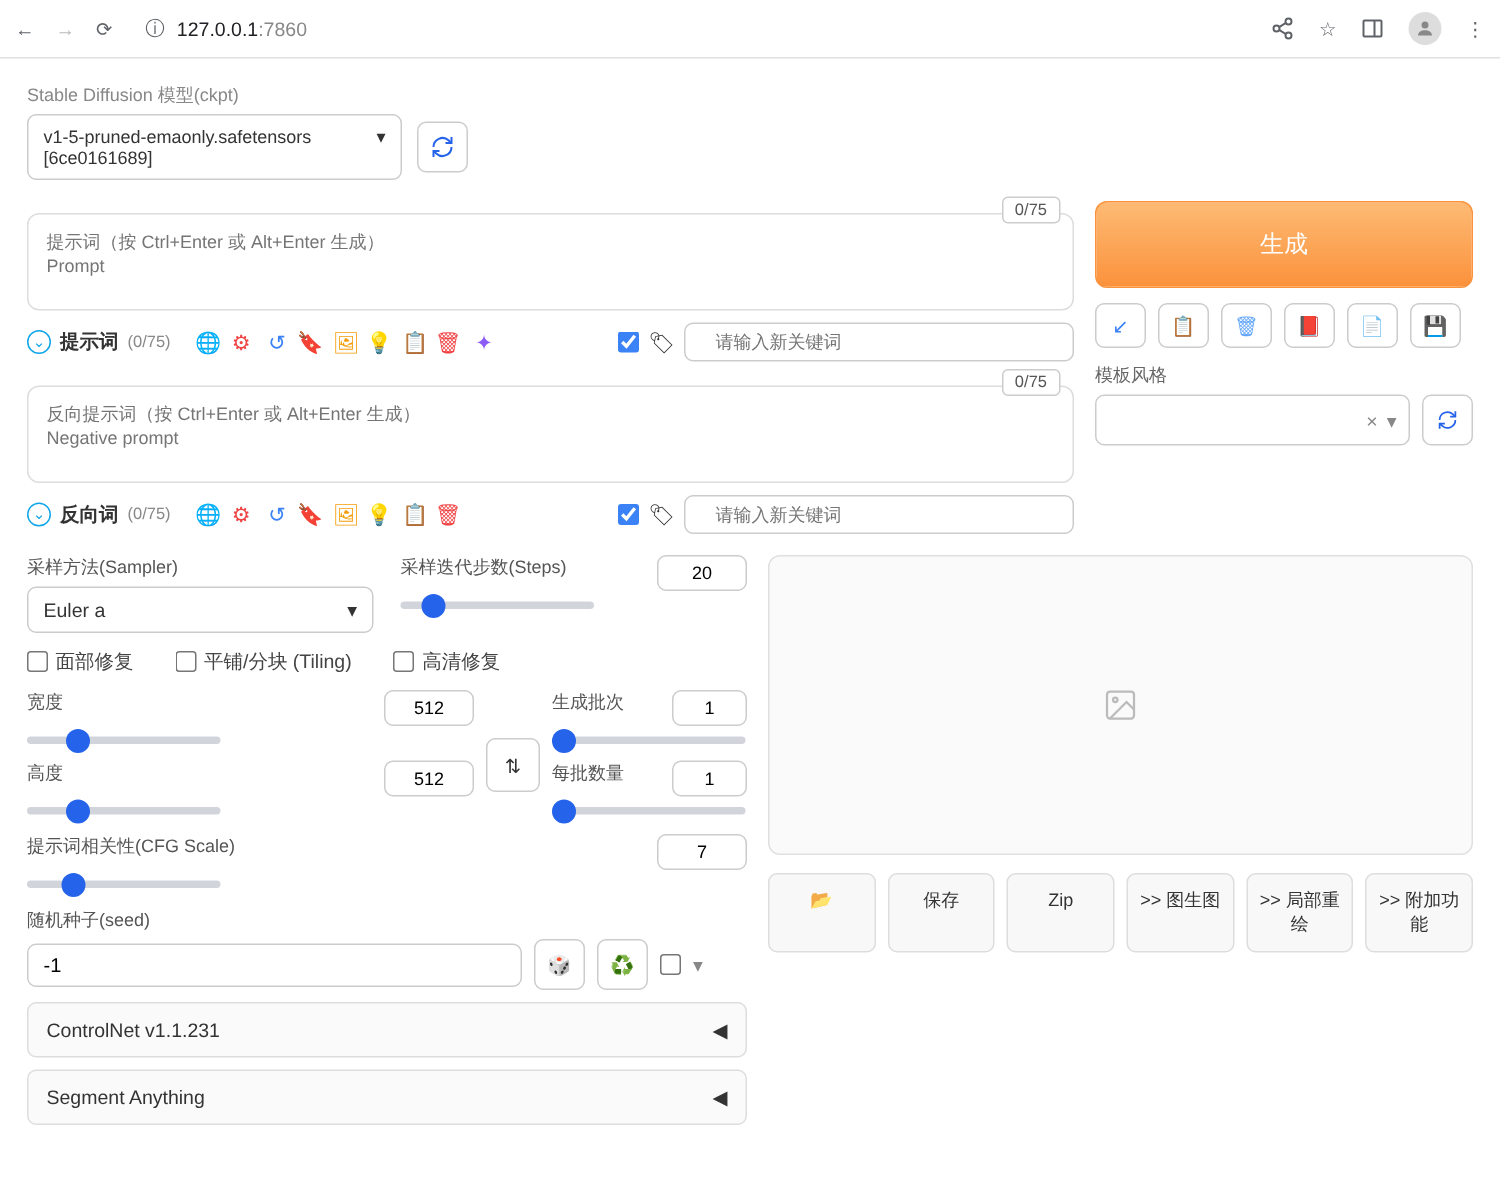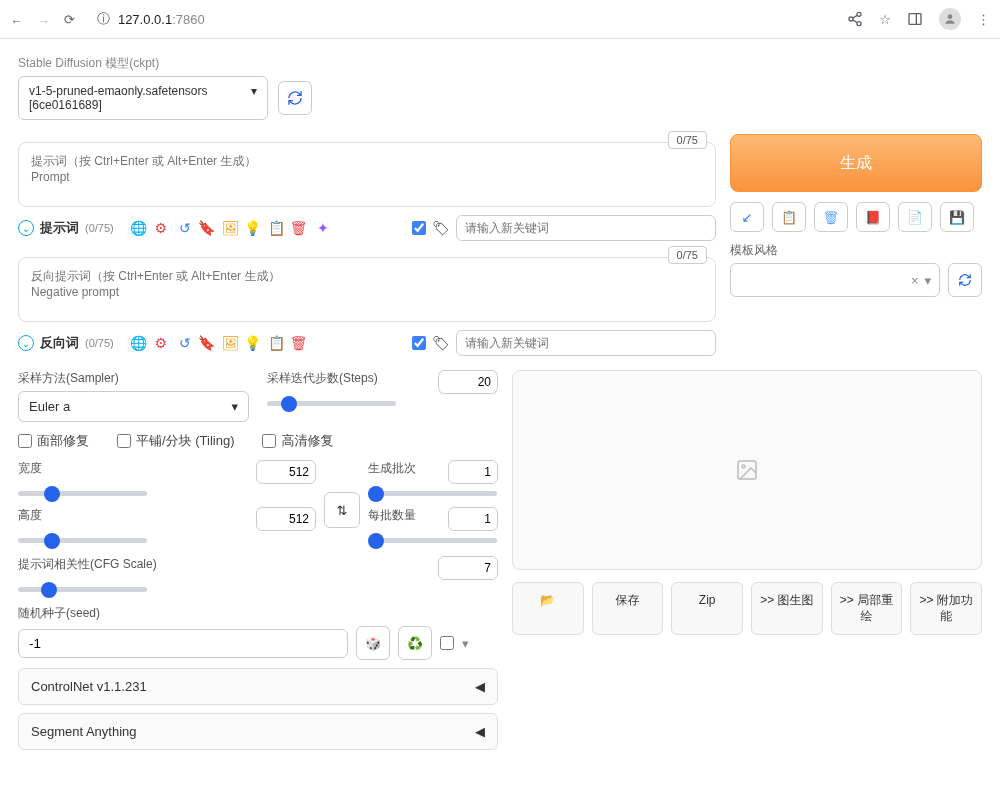--- a/index.html
+++ b/index.html
@@ -35,37 +35,37 @@
 .chevron-circle { width: 16px; height: 16px; border: 1.5px solid #0ea5e9; border-radius: 50%; display: inline-flex; align-items: center; justify-content: center; color: #0ea5e9; font-size: 10px; }
 .toolbar-label { font-weight: 600; }
 .toolbar-count { color: #888; font-size: 11px; margin-right: 10px; }
 .mini-icon { width: 18px; height: 18px; display: inline-flex; align-items: center; justify-content: center; font-size: 14px; cursor: pointer; }
 .red { color: #ef4444; }
 .blue { color: #3b82f6; }
 .orange { color: #f59e0b; }
 .purple { color: #8b5cf6; }
 .keyword-row { display: flex; align-items: center; gap: 6px; margin-left: auto; }
 .chk { width: 14px; height: 14px; accent-color: #3b82f6; }
-.kw-input { border: 1px solid #ccc; border-radius: 6px; padding: 5px 8px; width: 260px; font-size: 12px; }
+.kw-input { border: 1px solid #ccc; border-radius: 6px; padding: 5px 20px; width: 260px; font-size: 12px; }
 
 .gen-btn { width: 100%; height: 58px; border-radius: 8px; background: linear-gradient(180deg, #fdba74, #fb923c); color: #fff; font-size: 16px; font-weight: 500; display: flex; align-items: center; justify-content: center; cursor: pointer; border: 1px solid #fb923c; }
 .action-row { display: flex; gap: 8px; margin-top: 10px; }
 .action-row .icon-btn { width: 34px; height: 30px; }
 .style-label { font-size: 12px; color: #666; margin-top: 10px; }
 .style-select-row { display: flex; gap: 8px; margin-top: 4px; }
 .style-select { flex: 1; border: 1px solid #ccc; border-radius: 6px; padding: 5px 8px; display: flex; justify-content: flex-end; align-items: center; gap: 6px; color: #888; }
 
 .settings-row { display: flex; gap: 14px; margin-top: 14px; }
 .settings-col { flex: 1; }
 .preview-col { width: 470px; }
 
 .field-label { color: #555; font-size: 12px; margin-bottom: 4px; }
 .slider { flex: 1; -webkit-appearance: none; height: 5px; background: #d1d5db; border-radius: 3px; position: relative; }
 .slider::-webkit-slider-thumb { -webkit-appearance: none; width: 16px; height: 16px; background: #2563eb; border-radius: 50%; cursor: pointer; }
-.num-box { width: 60px; border: 1px solid #ccc; border-radius: 6px; padding: 4px 6px; text-align: right; font-size: 12px; }
+.num-box { width: 60px; border: 1px solid #ccc; border-radius: 6px; padding: 4px 6px; text-align: center; font-size: 12px; }
 
 .two-col { display: flex; gap: 18px; }
 .two-col > div { flex: 1; }
 .cb-row { display: flex; gap: 28px; margin: 10px 0; }
 .cb-item { display: flex; align-items: center; gap: 5px; font-size: 13px; color: #444; }
 .swap-btn { width: 36px; height: 36px; border: 1px solid #ccc; border-radius: 6px; align-self: center; display:flex; align-items:center; justify-content:center; cursor:pointer; margin: 14px 4px 0; }
 
 .seed-input { border: 1px solid #ccc; border-radius: 6px; padding: 6px 10px; width: 330px; display:inline-block; }
 .seed-row { display: flex; align-items: center; gap: 8px; margin-top: 4px; }
 .accordion { border: 1px solid #ddd; border-radius: 6px; padding: 10px 12px; margin-top: 8px; display: flex; justify-content: space-between; align-items: center; cursor: pointer; background: #fafafa; }

